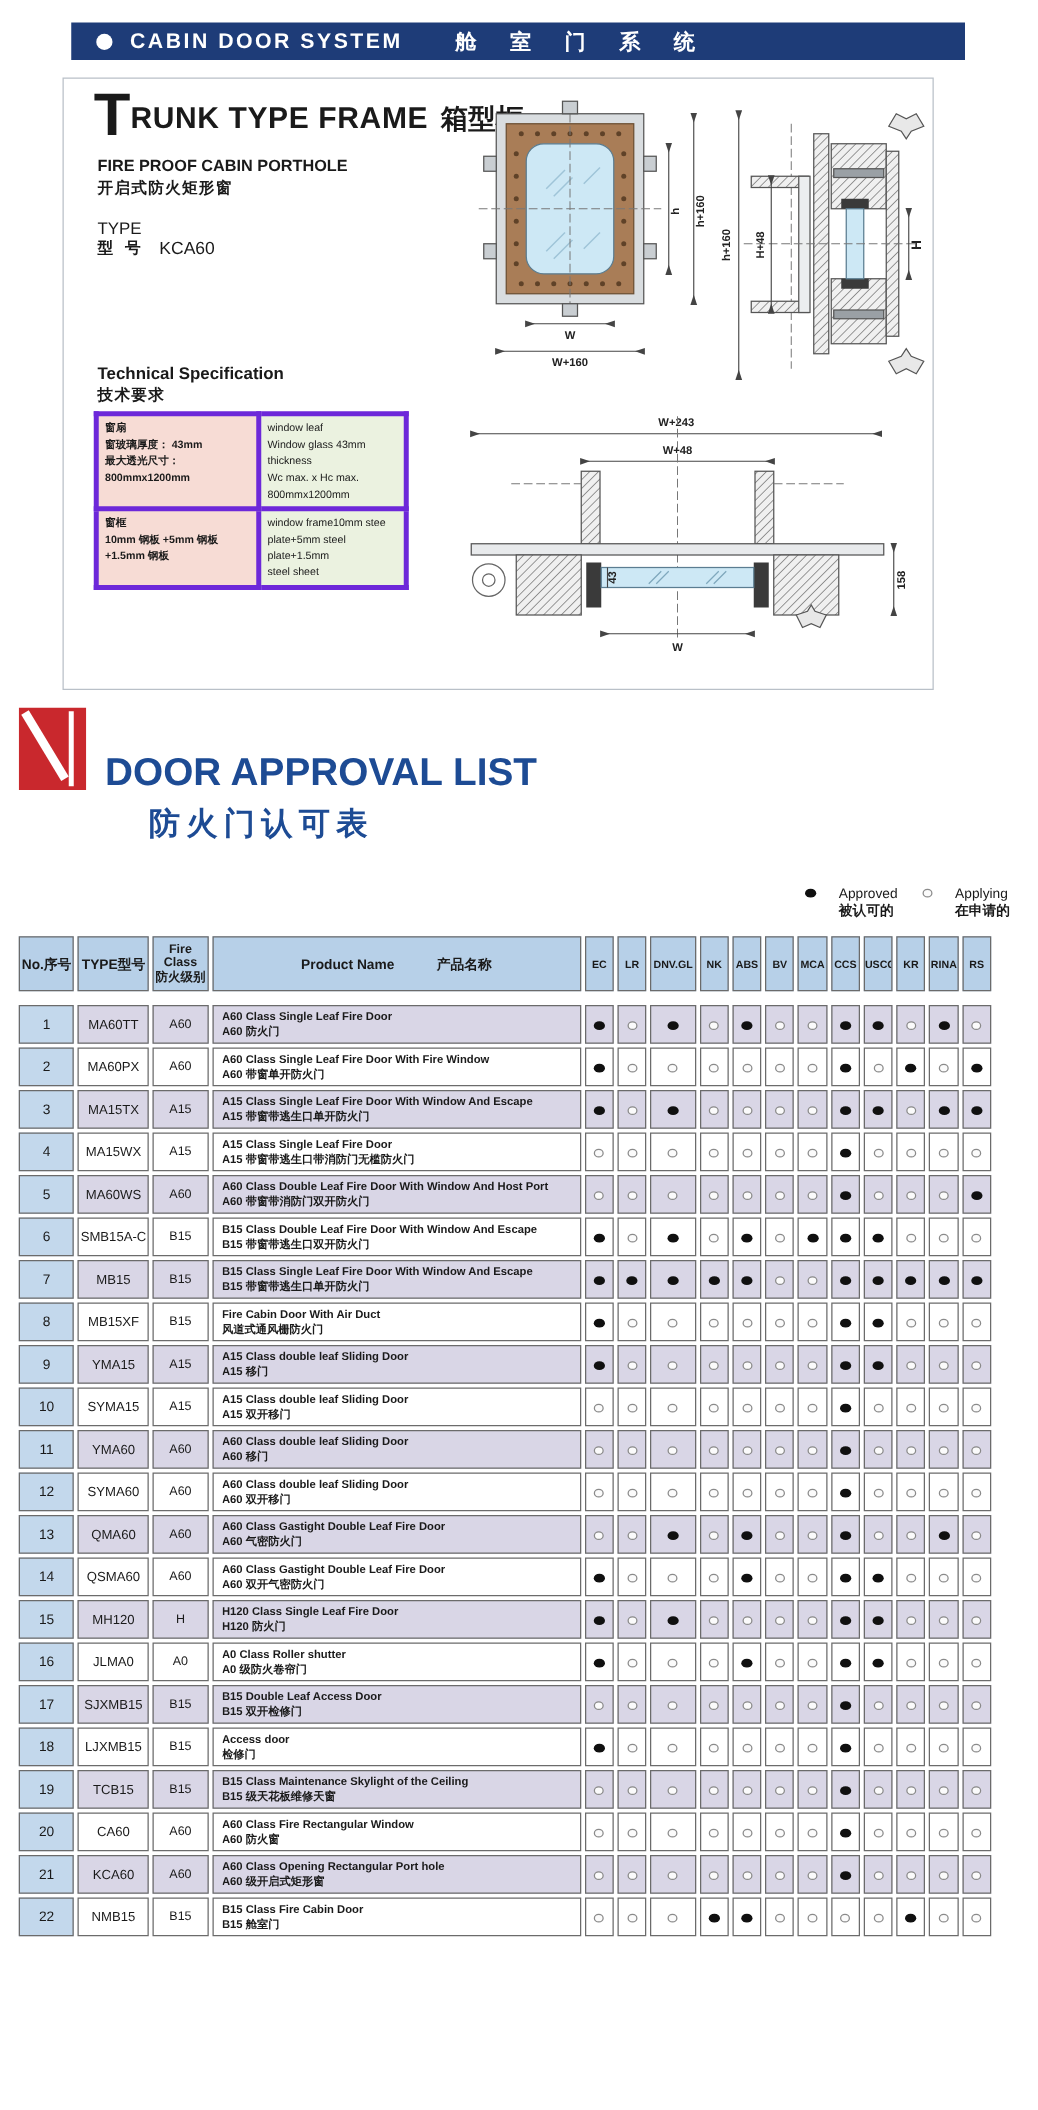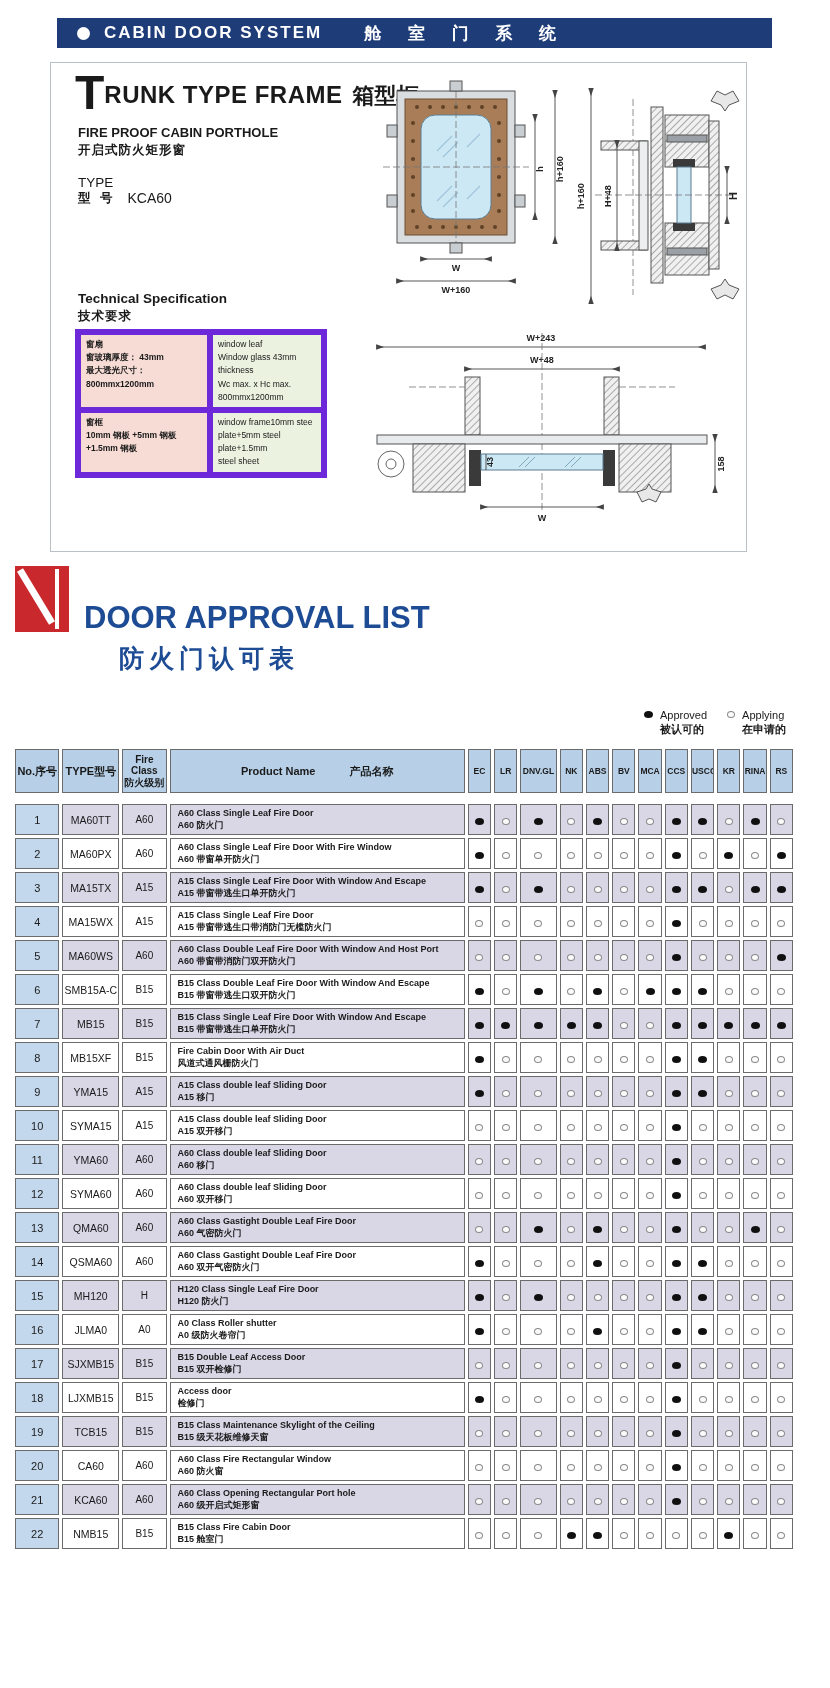--- a/index.html
+++ b/index.html
@@ -23,37 +23,37 @@
   .t-cn { font-size:22px; font-weight:700; margin-left:10px; }
   .porthole-en { position:absolute; left:27px; top:62px; font-size:13px; font-weight:700; }
   .porthole-cn { position:absolute; left:27px; top:79px; font-size:12.5px; font-weight:700; letter-spacing:1px; }
   .type-block { position:absolute; left:27px; top:112px; display:flex; align-items:flex-end; gap:12px; }
   .type-en { font-size:13.5px; }
   .type-cn { font-size:12.5px; font-weight:700; letter-spacing:3px; }
   .type-value { font-size:14px; padding-bottom:1px; }
   .tech-title { position:absolute; left:27px; top:228px; font-size:13.5px; font-weight:700; }
   .tech-title-cn { position:absolute; left:27px; top:245px; font-size:12.5px; font-weight:700; letter-spacing:1px; }
   .spec-table { position:absolute; left:24px; top:266px; width:252px; border-collapse:collapse; }
-  .spec-table td { border:6px solid #6d28d9; font-size:8.5px; line-height:1.55; padding:3px 5px; vertical-align:top; }
+  .spec-table td { border:4px solid #6d28d9; font-size:8.5px; line-height:1.55; padding:3px 5px; vertical-align:top; }
   td.spec-cn { background:#f7dcd5; width:116px; font-weight:700; }
   td.spec-en { background:#ebf2e0; }
   .spec-head { font-weight:700; }
   .spec-body { white-space:pre-line; }
   .drawings { position:absolute; left:288px; top:16px; }
   .cl { stroke:#777; stroke-width:0.8; stroke-dasharray:7 3; fill:none; }
   .dimline { stroke:#444; stroke-width:0.9; fill:none; }
   .dimtxt { font:700 9px "Liberation Sans", sans-serif; fill:#222; }
   .shape { stroke:#555; stroke-width:1; }
 
   
   .approval-logo { position:absolute; left:15px; top:566px; }
   .approval-title { position:absolute; left:84px; top:600px; font-size:31px; font-weight:700; color:#1d4b94; white-space:nowrap; }
   .approval-title-cn { position:absolute; left:86px; top:642px; font-size:25px; font-weight:700; color:#1d4b94; letter-spacing:5px; white-space:nowrap;margin-left:33px; }
   .legend { position:absolute; left:644px; top:708px; display:flex; gap:20px; font-size:11px; }
-  .legend-item { display:flex; gap:7px; }
+  .legend-item { display:flex; gap:18px; }
   .legend-item .dot { margin-top:3px; }
   .legend-en { line-height:14px; }
   .legend-cn { line-height:15px; font-weight:700; }
 
   
   #approval-table { position:absolute; left:12px; top:746px; width:784px;
     border-collapse:separate; border-spacing:3px; table-layout:fixed; }
   #approval-table th, #approval-table td { border:1px solid #6b6b6b; }
   #approval-table thead th { background:#b7d0e8; font-size:11px; font-weight:700;
     height:40px; text-align:center; vertical-align:middle; padding:1px 0; overflow:hidden; }

